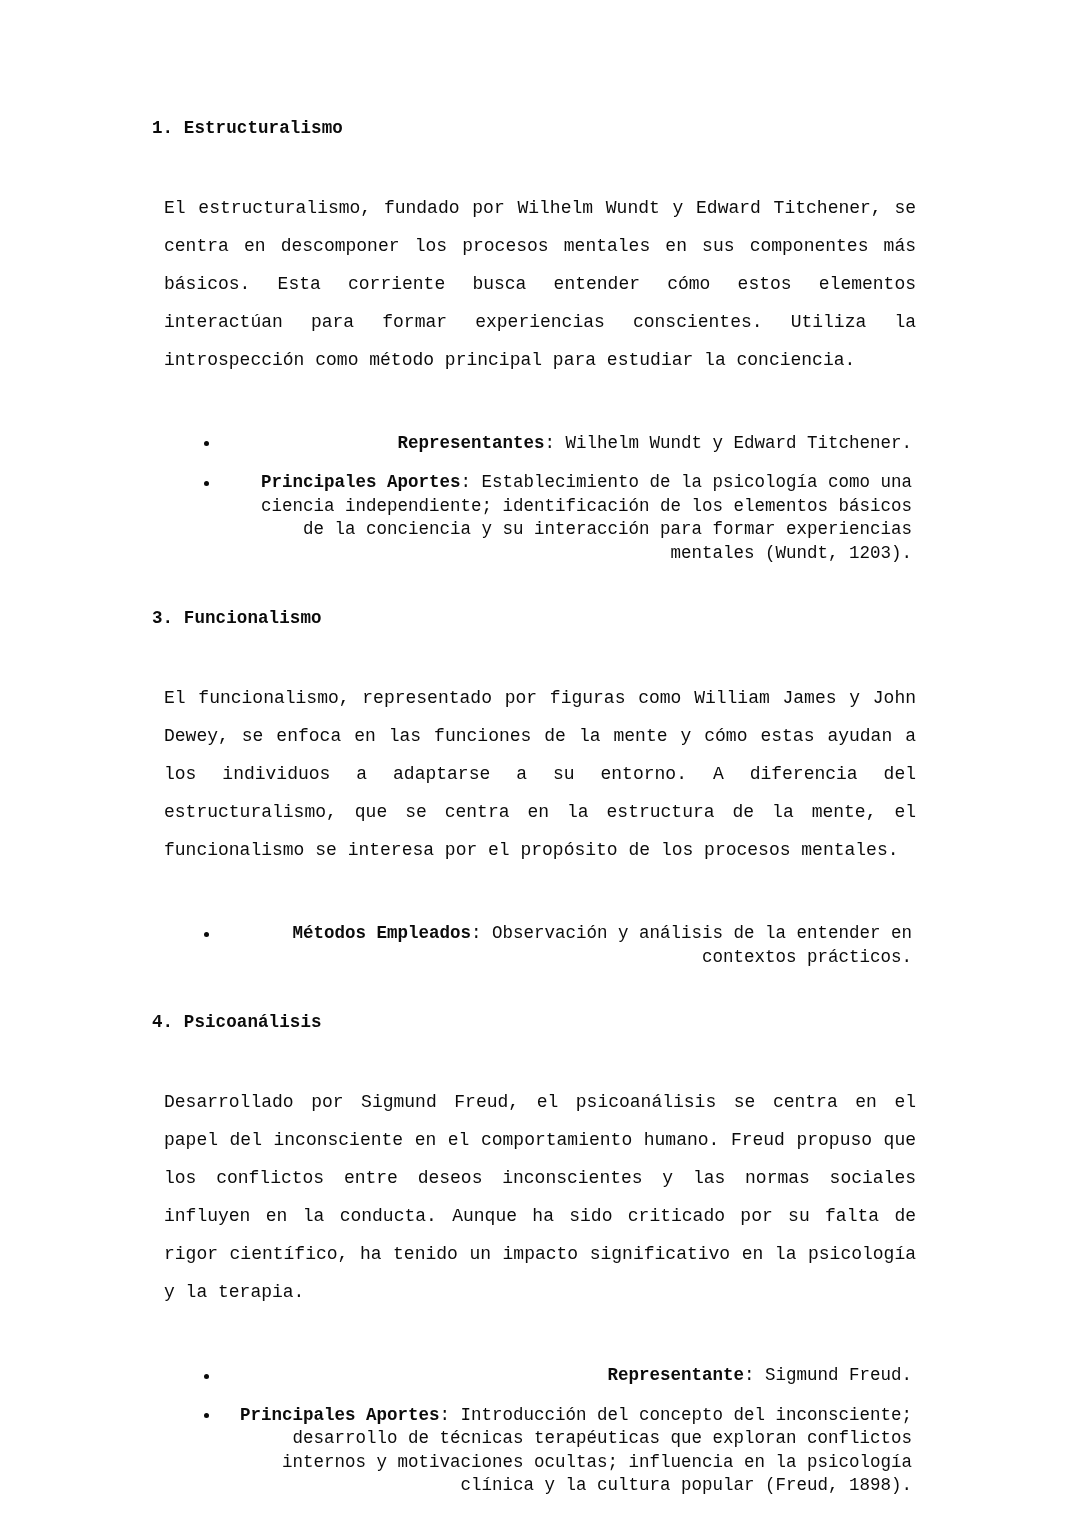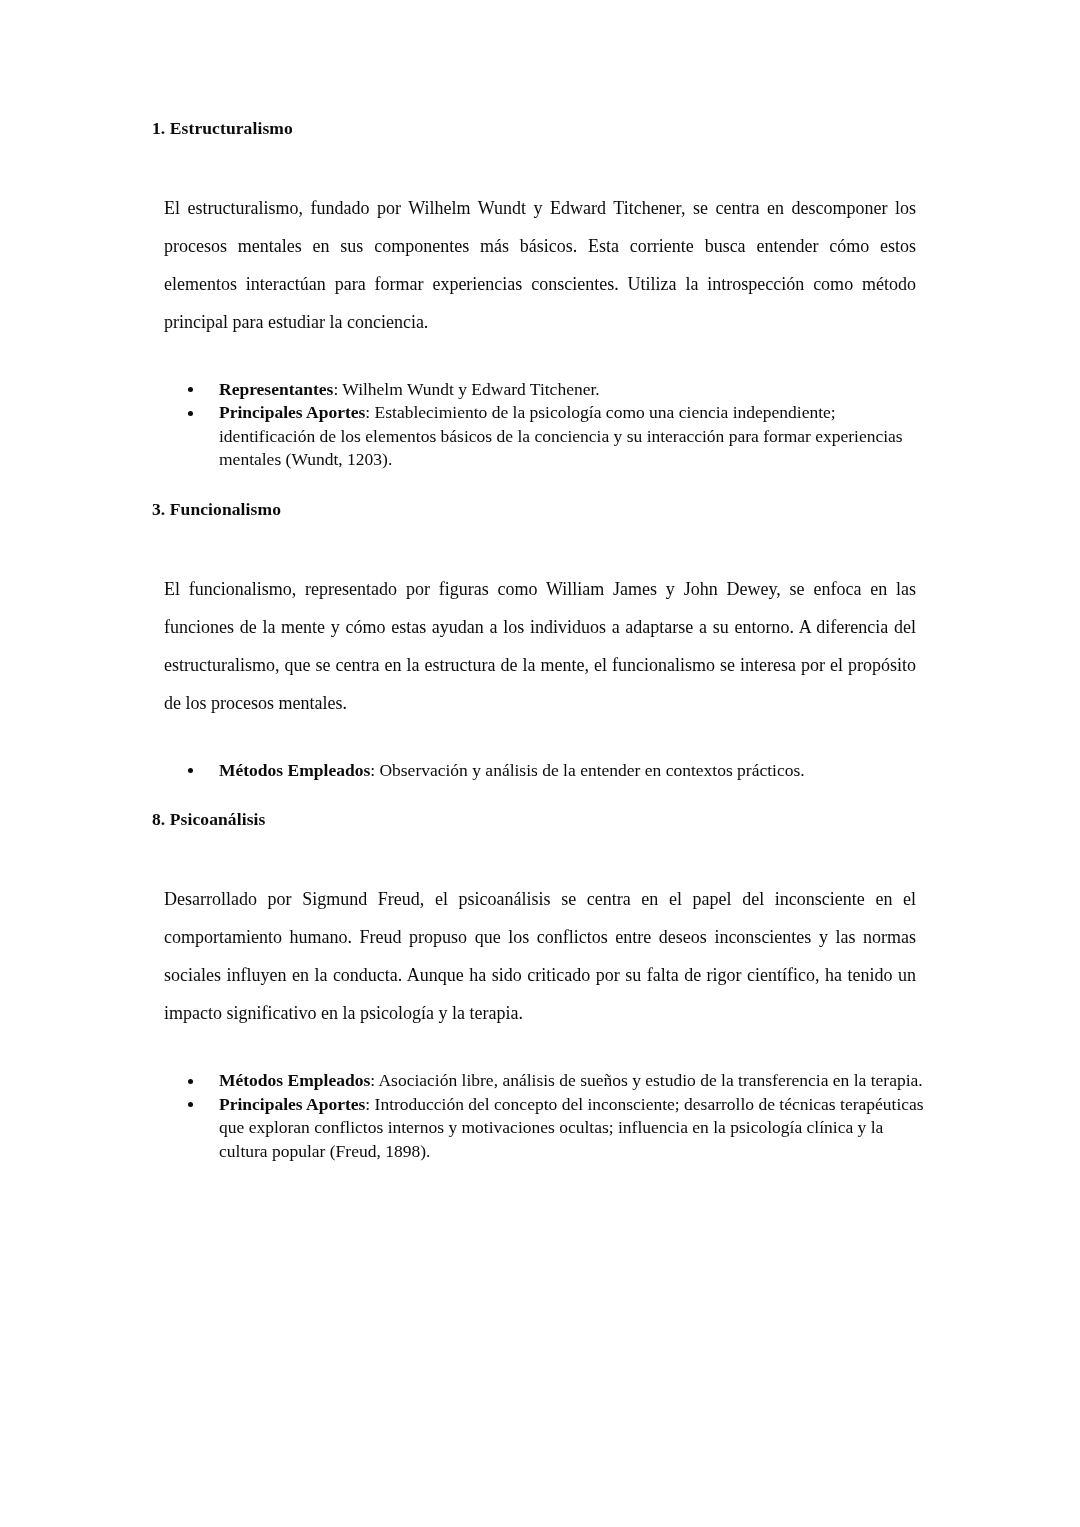--- a/index.html
+++ b/index.html
@@ -6,21 +6,21 @@
     margin: 0;
     padding: 0;
     background: #ffffff;
   }
   .page {
     position: relative;
     width: 1080px;
     height: 1527px;
     background: #ffffff;
     overflow: hidden;
-    font-family: Liberation Serif, serif;
+    font-family: Liberation Mono, monospace;
     color: #0b0b0b;
   }
   .content {
     position: absolute;
     left: 152px;
     top: 118px;
     width: 776px;
   }
   h2.section-heading {
     font-size: 17.5px;
@@ -43,22 +43,22 @@
   ul.bullets {
     list-style: none;
     margin: 0;
     padding: 0;
   }
   ul.bullets > li {
     position: relative;
     padding-left: 67px;
     font-size: 17.5px;
     line-height: 23.5px;
-    text-align: left;
-    margin: 0;
+    text-align: right;
+    margin: 16px;
   }
   ul.bullets > li::before {
     content: "";
     position: absolute;
     left: 36px;
     top: 9.5px;
     width: 5px;
     height: 5px;
     border-radius: 50%;
     background: #0b0b0b;
@@ -89,23 +89,23 @@
 
     <h2 class="section-heading">3. Funcionalismo</h2>
     <div class="sp-h-to-p"></div>
     <p class="body-par">El funcionalismo, representado por figuras como William James y John Dewey, se enfoca en las funciones de la mente y cómo estas ayudan a los individuos a adaptarse a su entorno. A diferencia del estructuralismo, que se centra en la estructura de la mente, el funcionalismo se interesa por el propósito de los procesos mentales.</p>
     <div class="sp-p-to-ul"></div>
     <ul class="bullets">
       <li><span class="lbl">Métodos Empleados</span><span>: Observación y análisis de la entender en contextos prácticos.</span></li>
     </ul>
     <div class="sp-ul-to-h"></div>
 
-    <h2 class="section-heading">8. Psicoanálisis</h2>
+    <h2 class="section-heading">4. Psicoanálisis</h2>
     <div class="sp-h-to-p"></div>
     <p class="body-par">Desarrollado por Sigmund Freud, el psicoanálisis se centra en el papel del inconsciente en el comportamiento humano. Freud propuso que los conflictos entre deseos inconscientes y las normas sociales influyen en la conducta. Aunque ha sido criticado por su falta de rigor científico, ha tenido un impacto significativo en la psicología y la terapia.</p>
     <div class="sp-p-to-ul"></div>
     <ul class="bullets">
-      <li><span class="lbl">Métodos Empleados</span><span>: Asociación libre, análisis de sueños y estudio de la transferencia en la terapia.</span></li>
+      <li><span class="lbl">Representante</span><span>: Sigmund Freud.</span></li>
       <li><span class="lbl">Principales Aportes</span><span>: Introducción del concepto del inconsciente; desarrollo de técnicas terapéuticas que exploran conflictos internos y motivaciones ocultas; influencia en la psicología clínica y la cultura popular (Freud, 1898).</span></li>
     </ul>
 
   </div>
 </div>
 
 </body></html>

